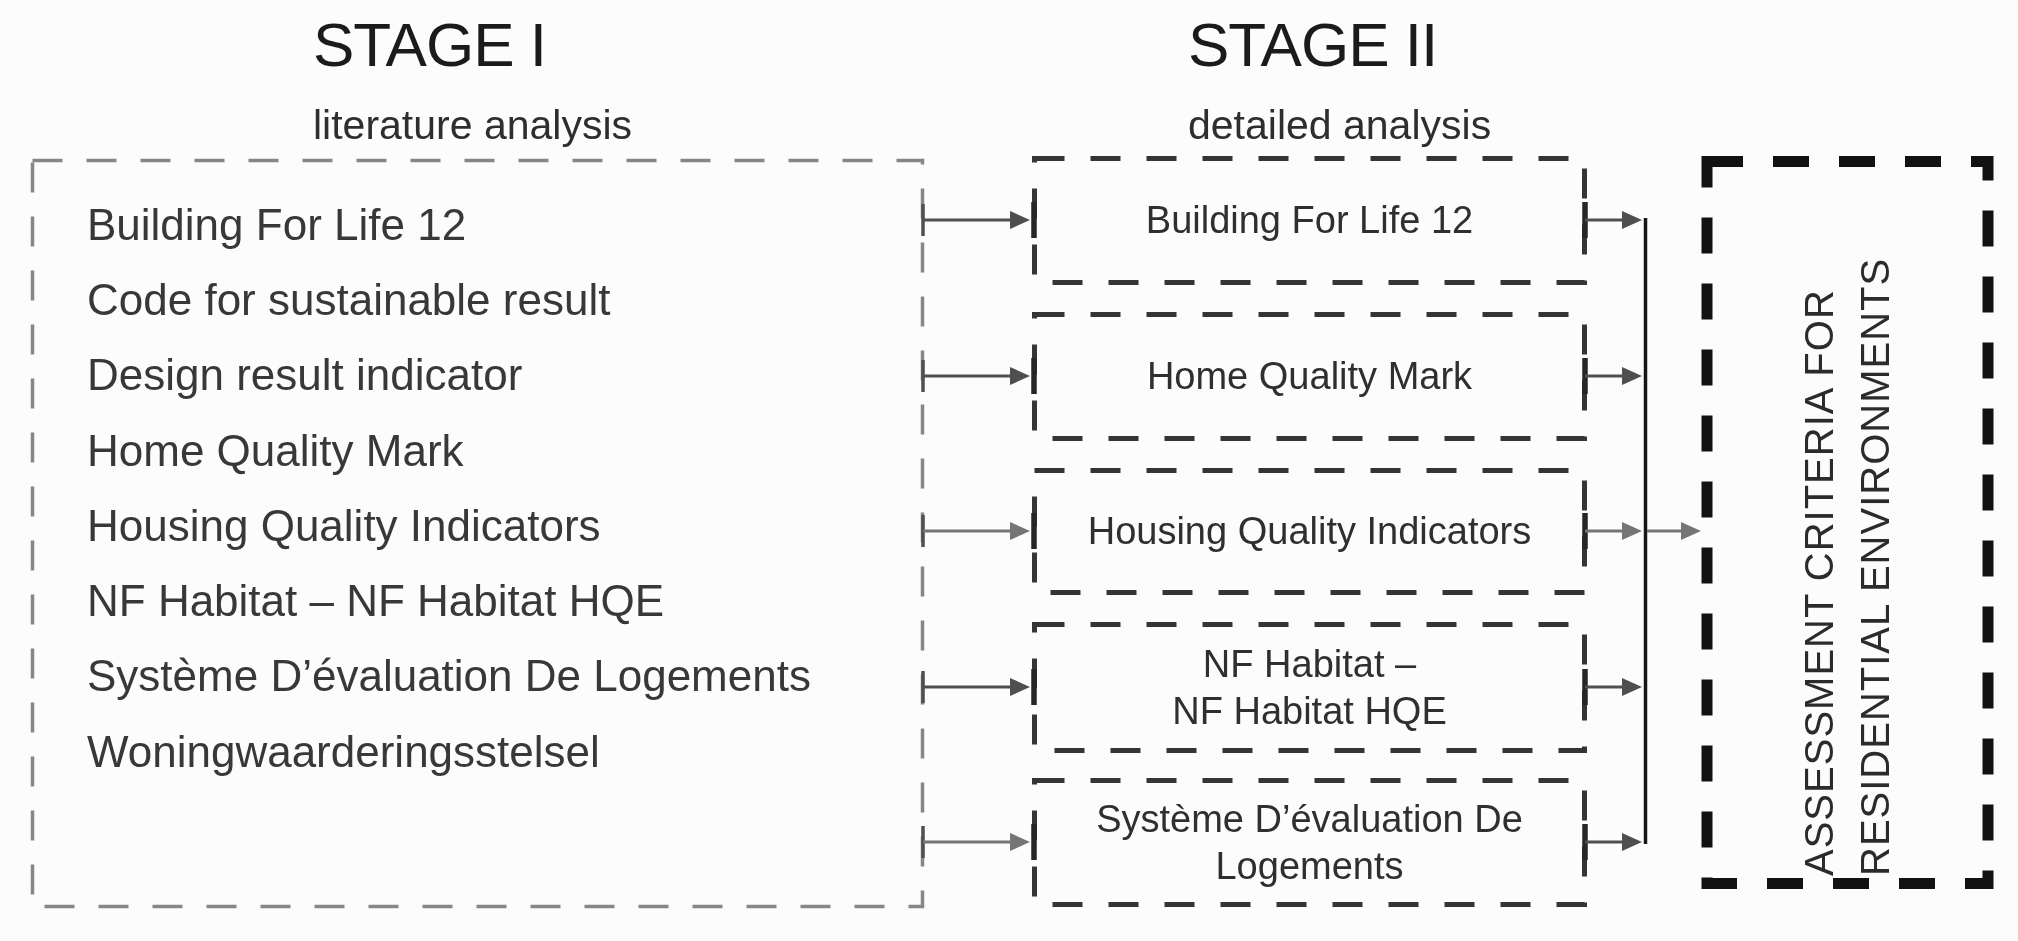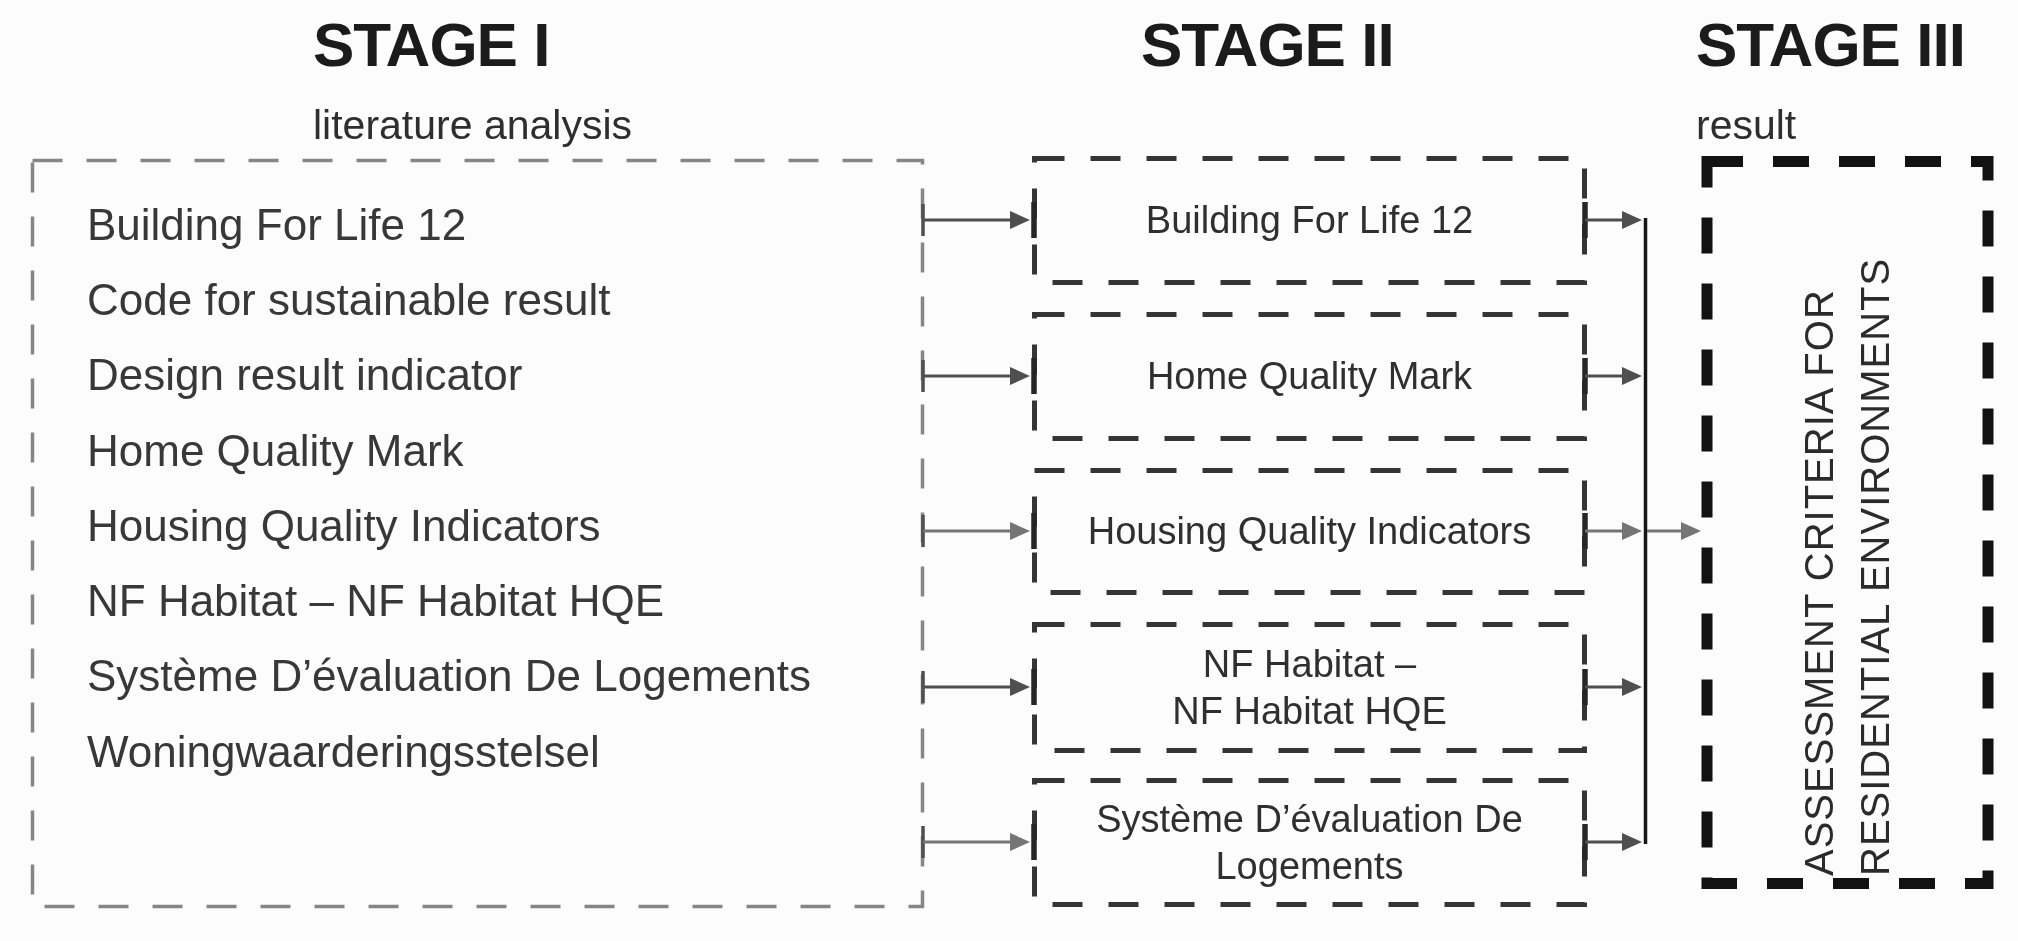--- a/index.html
+++ b/index.html
@@ -27,21 +27,21 @@
   .shaft{stroke:var(--arrow);stroke-width:3;}
   .tick{stroke:var(--arrow);stroke-width:3.5;}
   .btick{stroke:var(--tick-dark);stroke-width:5.5;}
   .head{fill:var(--arrow);stroke:none;}
   .grey .shaft{stroke:var(--arrow-grey);}
   .grey .head{fill:var(--arrow-grey);}
   .collector{stroke:#161616;stroke-width:3.5;}
 
   
   .stage-header{position:absolute;top:14px;}
-  .stage-title{font-size:62px;font-weight:bold;letter-spacing:-1px;color:var(--title);line-height:62px;white-space:nowrap;}
+  .stage-title{font-size:62px;font-weight:normal;letter-spacing:-1px;color:var(--title);line-height:62px;white-space:nowrap;}
   .stage-subtitle{font-size:41px;color:#2e2e2e;line-height:42px;margin-top:28px;white-space:nowrap;}
 
   
   .method-list{position:absolute;left:87px;top:187px;display:flex;flex-direction:column;}
   .method-item{height:75.3px;display:flex;align-items:center;font-size:44px;color:var(--text);white-space:nowrap;}
 
   
   .s2label{position:absolute;left:1034px;width:551px;display:flex;align-items:center;justify-content:center;
            text-align:center;font-size:38px;line-height:47px;color:#2f2f2f;white-space:pre-line;}
 
@@ -129,26 +129,23 @@
     <g class="grey">
       <line class="shaft" x1="1647" y1="531" x2="1686" y2="531"></line>
       <polygon class="head" points="1701,531 1681,522 1681,540"></polygon>
     </g>
   </svg>
 
   <div class="stage-header" style="left:313px;">
     <div class="stage-title">STAGE I</div>
     <div class="stage-subtitle">literature analysis</div>
   </div>
-  <div class="stage-header" style="left:1141px;">
+  <div class="stage-header" style="left:1188px;">
     <div class="stage-title">STAGE II</div>
-  </div>
-  <div class="stage-header" style="left:1696px;">
-    <div class="stage-title">STAGE III</div>
-    <div class="stage-subtitle">result</div>
+    <div class="stage-subtitle">detailed analysis</div>
   </div>
 
   <div class="method-list">
     <div class="method-item">Building For Life 12</div>
     <div class="method-item">Code for sustainable result</div>
     <div class="method-item">Design result indicator</div>
     <div class="method-item">Home Quality Mark</div>
     <div class="method-item">Housing Quality Indicators</div>
     <div class="method-item">NF Habitat – NF Habitat HQE</div>
     <div class="method-item">Système D’évaluation De Logements</div>

